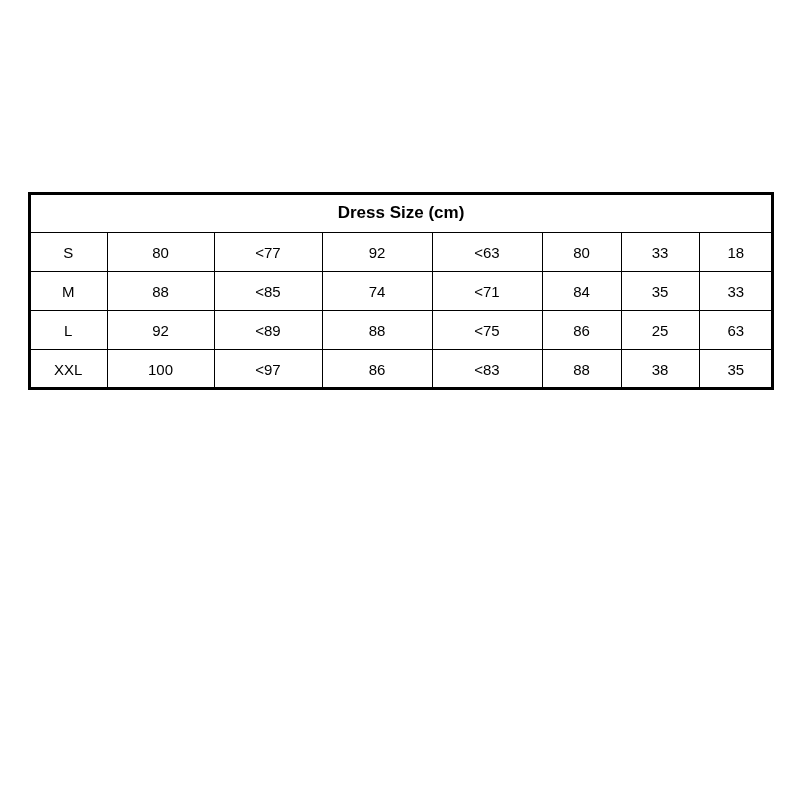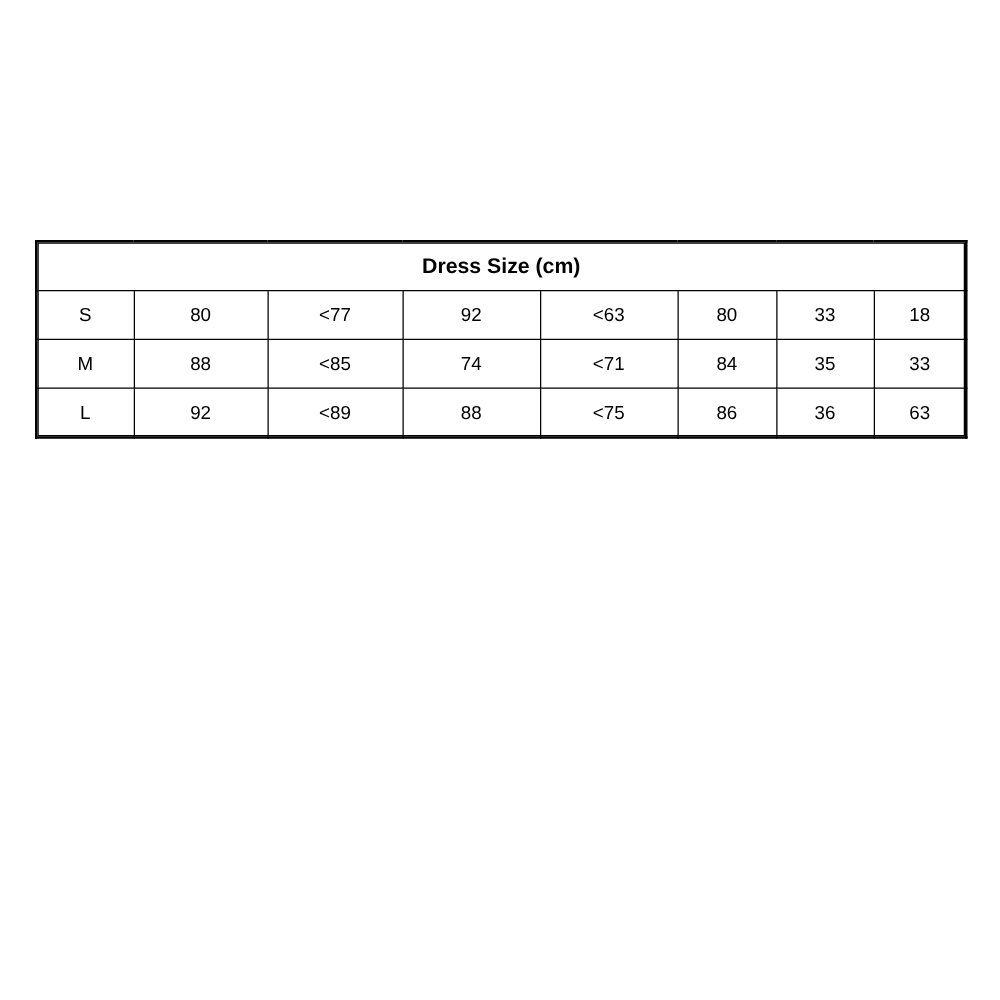--- a/index.html
+++ b/index.html
@@ -102,19 +102,29 @@
             <td>35</td>
             <td>33</td>
           </tr>
           <tr>
             <td>L</td>
             <td>92</td>
             <td>&lt;89</td>
             <td>88</td>
             <td>&lt;75</td>
             <td>86</td>
-            <td>36</td>
+            <td>25</td>
             <td>63</td>
+          </tr>
+          <tr>
+            <td>XXL</td>
+            <td>100</td>
+            <td>&lt;97</td>
+            <td>86</td>
+            <td>&lt;83</td>
+            <td>88</td>
+            <td>38</td>
+            <td>35</td>
           </tr>
         </tbody>
     </table>
   </div>
 </div>
 
 </body></html>

